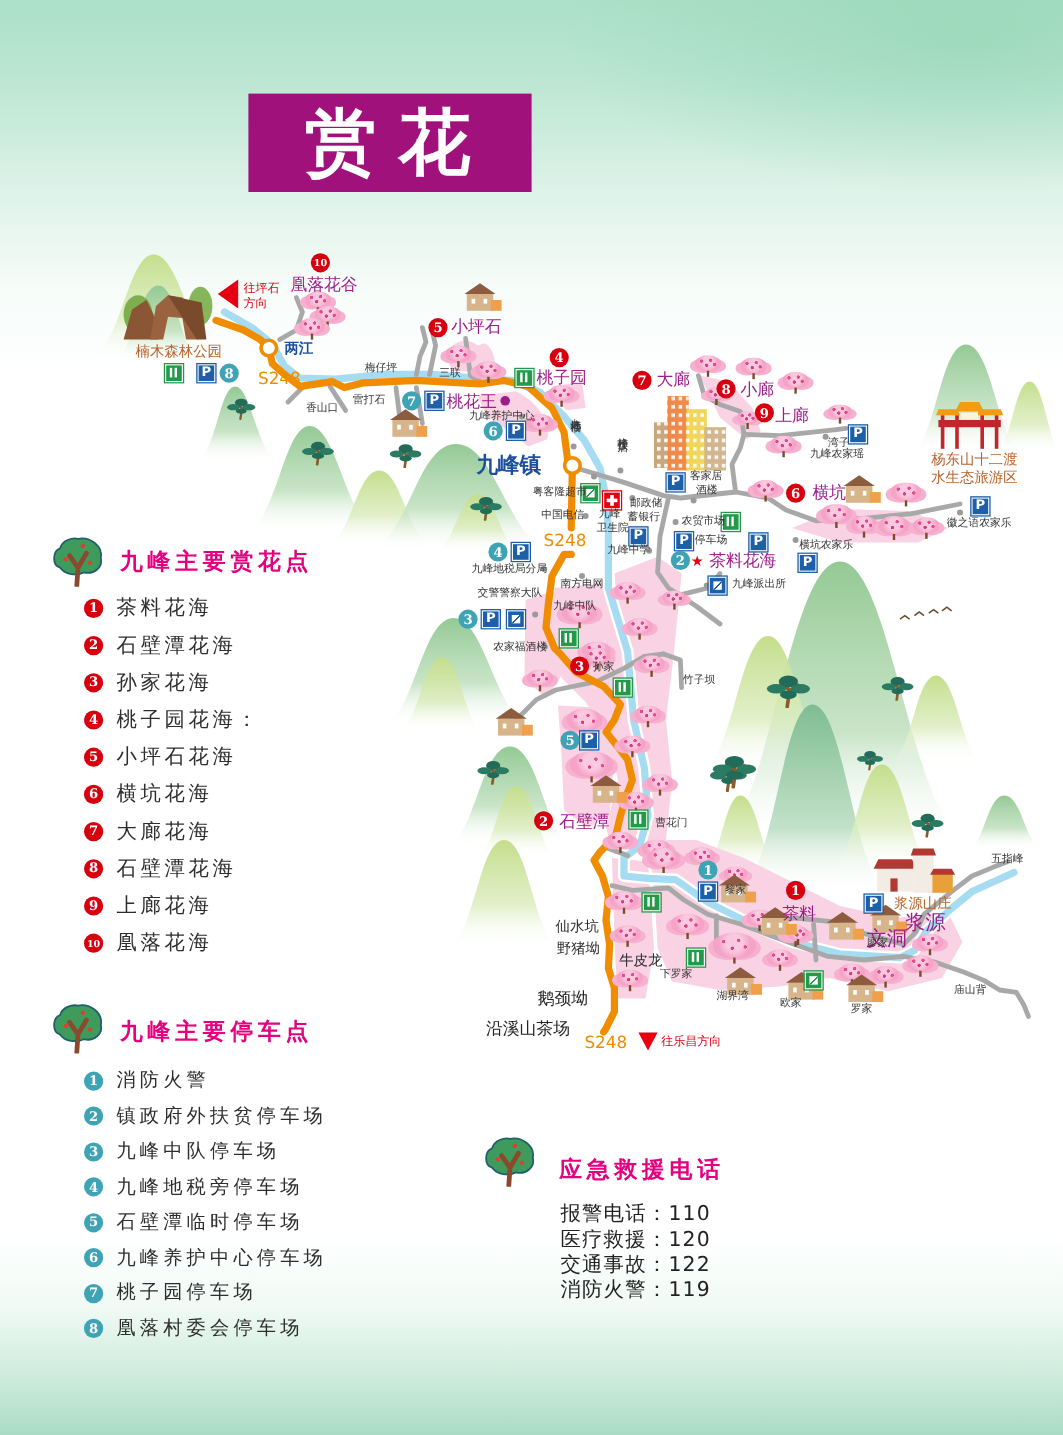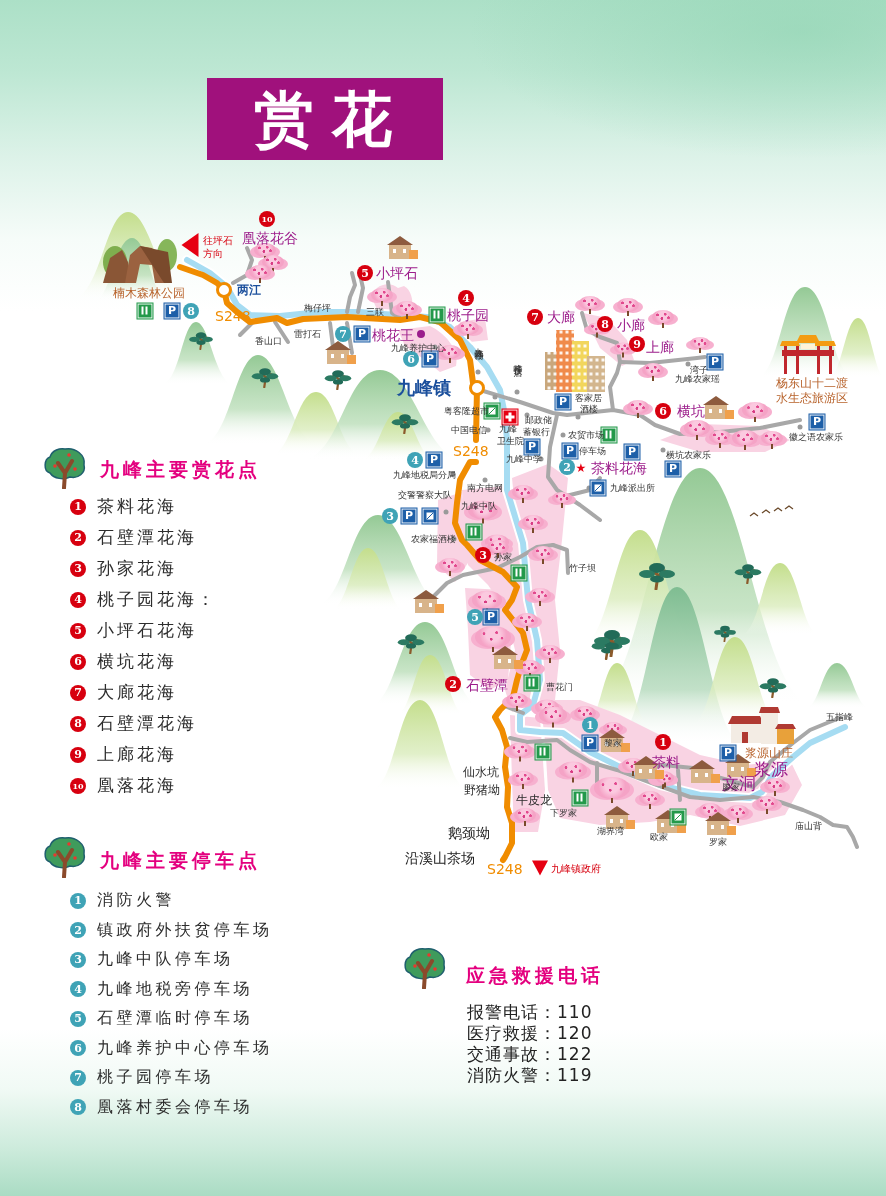--- a/index.html
+++ b/index.html
@@ -468,21 +468,21 @@
       <div class="lbl spot" style="left: 652px; top: 762px;">茶料</div>
       <div class="lbl mid" style="left: 463px; top: 772px;">仙水坑</div>
       <div class="lbl mid" style="left: 464px; top: 790px;">野猪坳</div>
       <div class="lbl mid" style="left: 516px; top: 800px;">牛皮龙</div>
       <div class="lbl small" style="left: 550px; top: 813px;">下罗家</div>
       <div class="lbl small" style="left: 597px; top: 831px;">湖界湾</div>
       <div class="lbl small" style="left: 650px; top: 837px;">欧家</div>
       <div class="lbl big" style="left: 448px; top: 833px;">鹅颈坳</div>
       <div class="lbl big" style="left: 405px; top: 858px;">沿溪山茶场</div>
       <div class="lbl route" style="left: 487px; top: 869px;">S248</div>
-      <div class="lbl dir" style="left: 551px; top: 869px;">九峰镇政府</div>
+      <div class="lbl dir" style="left: 551px; top: 869px;">往乐昌方向</div>
       <div class="lbl small" style="left: 826px; top: 717px;">五指峰</div>
       <div class="lbl poi-brown" style="left: 745px; top: 753px;">浆源山庄</div>
       <div class="lbl spot-lg" style="left: 754px; top: 769px; font-family: Liberation Serif, serif;">浆源</div>
       <div class="lbl spot-lg" style="left: 722px; top: 783px;">文洞</div>
       <div class="lbl small" style="left: 694px; top: 787px; margin-left: 28px;">廖家</div>
       <div class="lbl small" style="left: 709px; top: 842px;">罗家</div>
       <div class="lbl small" style="left: 795px; top: 826px;">庙山背</div>
     </div>
 
   <div class="legend">

